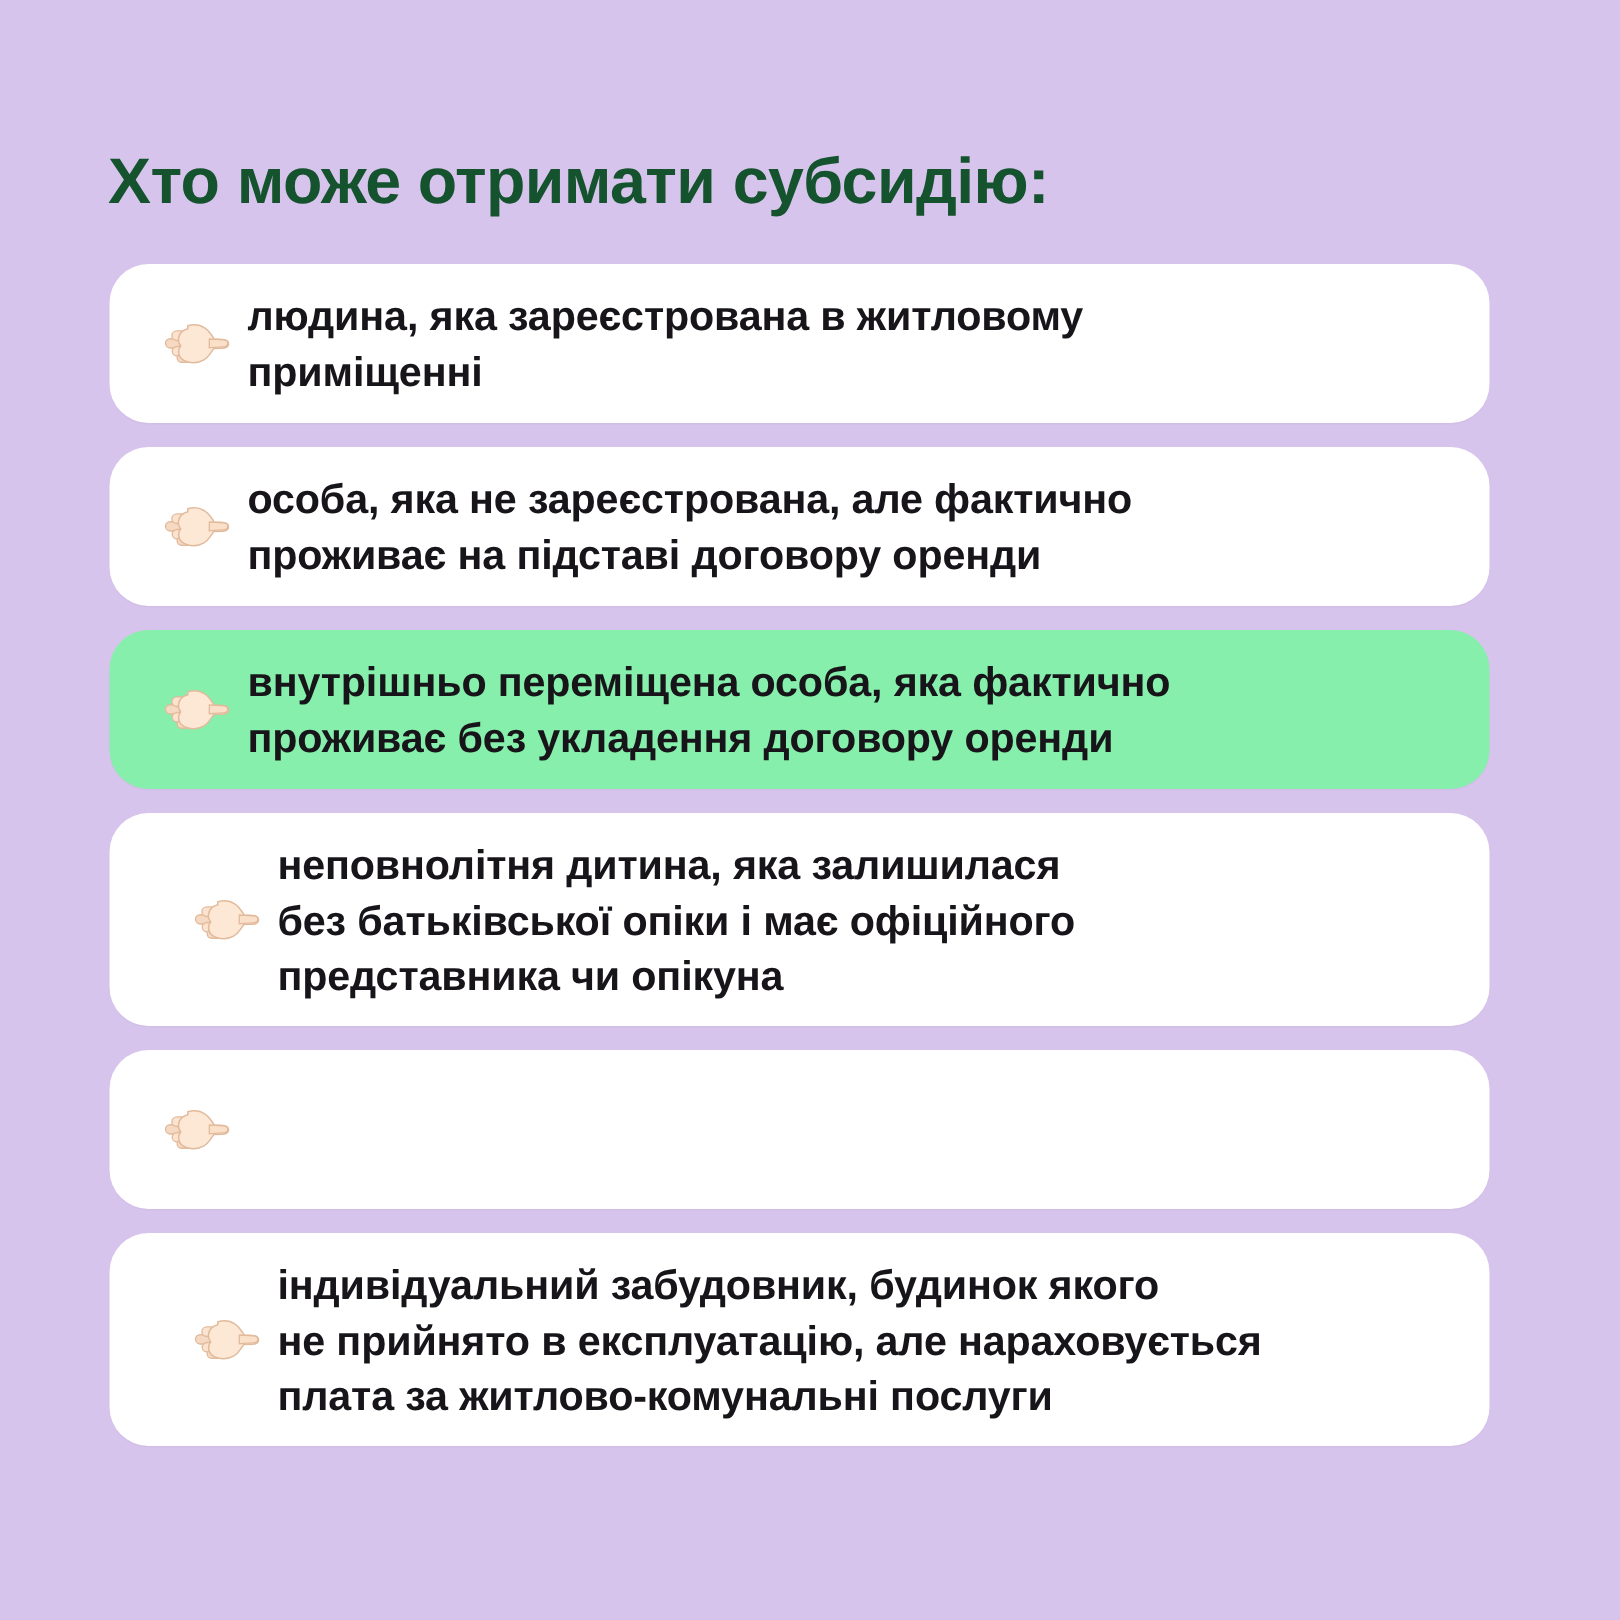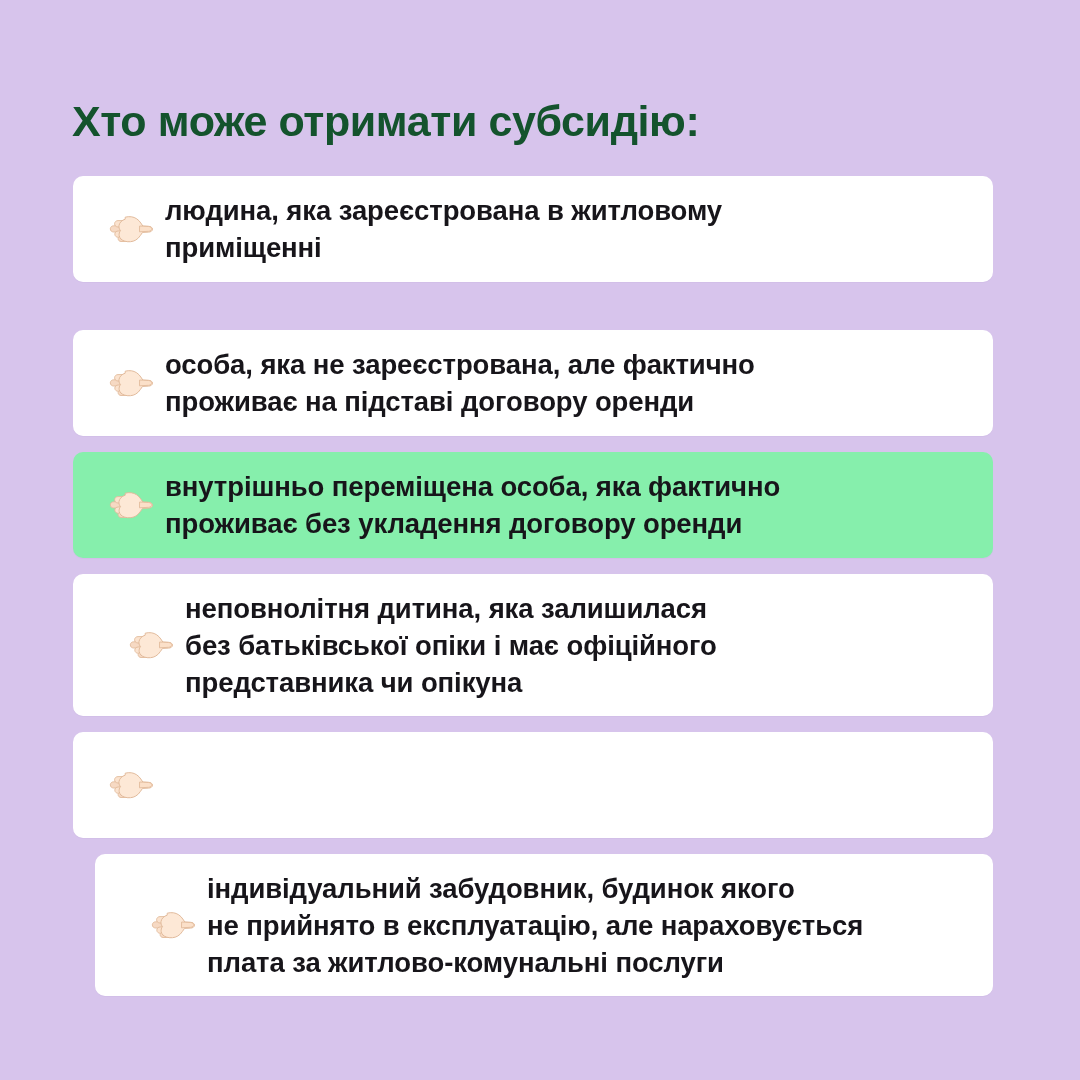--- a/index.html
+++ b/index.html
@@ -39,21 +39,21 @@
     left: 73px;
     top: 176px;
     width: 920px;
     display: flex;
     flex-direction: column;
     gap: 16px;
   }
   .card {
     position: relative;
     background: #ffffff;
-    border-radius: 10px;
+    border-radius: 26px;
     display: flex;
     flex-direction: row;
     align-items: center;
     box-sizing: border-box;
     padding: 0 28px 0 0;
     box-shadow: 0 1px 0 rgba(120, 95, 160, 0.05);
   }
   .card.lines-2 { min-height: 106px; }
   .card.lines-3 { min-height: 142px; padding-left: 20px; }
   .card-icon {
@@ -96,21 +96,21 @@
           <path d="M9.2 19.0c-1.9 0-3.4 1.4-3.4 3.1 0 1.8 1.5 3.2 3.4 3.2h8.0v-6.3z" fill="#fbe3cf" stroke="#e2bb9c" stroke-width="0.9"></path>
           <path d="M12.0 24.0c-1.6 0-2.9 1.2-2.9 2.7s1.3 2.8 2.9 2.8h7.0v-5.5z" fill="#f6d9c3" stroke="#e2bb9c" stroke-width="0.9"></path>
           <path d="M16.2 5.2c4.0-1.1 8.3-0.6 11.5 1.6 1.7 1.1 3.0 2.6 4.1 4.2l2.0 3.0 5.8 0.3c2.2 0.1 3.9 1.3 3.9 2.9 0 1.6-1.7 2.8-3.9 2.9l-6.1 0.3-2.2 3.2c-1.2 1.8-2.7 3.4-4.6 4.5-3.2 1.8-7.2 2.1-10.9 1.1-3.2-0.9-5.2-3.0-5.6-5.6-0.3-1.8 0.2-3.6 1.3-5.0-1.2-1.4-1.8-3.2-1.5-5.0 0.4-3.0 2.9-5.5 6.2-6.4z" fill="#fde8d6" stroke="#e2bb9c" stroke-width="1"></path>
           <path d="M30.6 14.0l3.6 0.2 5.4 0.3c1.9 0.1 3.3 1.1 3.3 2.4 0 1.3-1.4 2.3-3.3 2.4l-5.6 0.3-3.5 0.2z" fill="#fbe0c9" stroke="#e2bb9c" stroke-width="0.9"></path>
         </g>
       </svg>
     </span>
     <span class="card-text" style="color: rgb(23, 21, 26);">людина, яка зареєстрована в житловому
 приміщенні</span>
   </div>
-      <div class="card lines-2" style="background: rgb(255, 255, 255); margin-top: 32px;">
+      <div class="card lines-2" style="background: rgb(255, 255, 255);">
     <span class="card-icon">
       <svg width="44" height="34" viewBox="0 0 44 34" aria-hidden="true">
         <g>
           <path d="M4.5 13.8c-1.8 0-3.2 1.4-3.2 3.1 0 1.7 1.4 3.1 3.2 3.1h6.6v-6.2z" fill="#f6d9c3" stroke="#e2bb9c" stroke-width="0.9"></path>
           <path d="M9.0 8.6c-1.9 0-3.4 1.4-3.4 3.2 0 1.8 1.5 3.2 3.4 3.2h8.2V8.6z" fill="#fbe3cf" stroke="#e2bb9c" stroke-width="0.9"></path>
           <path d="M9.2 19.0c-1.9 0-3.4 1.4-3.4 3.1 0 1.8 1.5 3.2 3.4 3.2h8.0v-6.3z" fill="#fbe3cf" stroke="#e2bb9c" stroke-width="0.9"></path>
           <path d="M12.0 24.0c-1.6 0-2.9 1.2-2.9 2.7s1.3 2.8 2.9 2.8h7.0v-5.5z" fill="#f6d9c3" stroke="#e2bb9c" stroke-width="0.9"></path>
           <path d="M16.2 5.2c4.0-1.1 8.3-0.6 11.5 1.6 1.7 1.1 3.0 2.6 4.1 4.2l2.0 3.0 5.8 0.3c2.2 0.1 3.9 1.3 3.9 2.9 0 1.6-1.7 2.8-3.9 2.9l-6.1 0.3-2.2 3.2c-1.2 1.8-2.7 3.4-4.6 4.5-3.2 1.8-7.2 2.1-10.9 1.1-3.2-0.9-5.2-3.0-5.6-5.6-0.3-1.8 0.2-3.6 1.3-5.0-1.2-1.4-1.8-3.2-1.5-5.0 0.4-3.0 2.9-5.5 6.2-6.4z" fill="#fde8d6" stroke="#e2bb9c" stroke-width="1"></path>
           <path d="M30.6 14.0l3.6 0.2 5.4 0.3c1.9 0.1 3.3 1.1 3.3 2.4 0 1.3-1.4 2.3-3.3 2.4l-5.6 0.3-3.5 0.2z" fill="#fbe0c9" stroke="#e2bb9c" stroke-width="0.9"></path>
         </g>
@@ -159,21 +159,21 @@
           <path d="M4.5 13.8c-1.8 0-3.2 1.4-3.2 3.1 0 1.7 1.4 3.1 3.2 3.1h6.6v-6.2z" fill="#f6d9c3" stroke="#e2bb9c" stroke-width="0.9"></path>
           <path d="M9.0 8.6c-1.9 0-3.4 1.4-3.4 3.2 0 1.8 1.5 3.2 3.4 3.2h8.2V8.6z" fill="#fbe3cf" stroke="#e2bb9c" stroke-width="0.9"></path>
           <path d="M9.2 19.0c-1.9 0-3.4 1.4-3.4 3.1 0 1.8 1.5 3.2 3.4 3.2h8.0v-6.3z" fill="#fbe3cf" stroke="#e2bb9c" stroke-width="0.9"></path>
           <path d="M12.0 24.0c-1.6 0-2.9 1.2-2.9 2.7s1.3 2.8 2.9 2.8h7.0v-5.5z" fill="#f6d9c3" stroke="#e2bb9c" stroke-width="0.9"></path>
           <path d="M16.2 5.2c4.0-1.1 8.3-0.6 11.5 1.6 1.7 1.1 3.0 2.6 4.1 4.2l2.0 3.0 5.8 0.3c2.2 0.1 3.9 1.3 3.9 2.9 0 1.6-1.7 2.8-3.9 2.9l-6.1 0.3-2.2 3.2c-1.2 1.8-2.7 3.4-4.6 4.5-3.2 1.8-7.2 2.1-10.9 1.1-3.2-0.9-5.2-3.0-5.6-5.6-0.3-1.8 0.2-3.6 1.3-5.0-1.2-1.4-1.8-3.2-1.5-5.0 0.4-3.0 2.9-5.5 6.2-6.4z" fill="#fde8d6" stroke="#e2bb9c" stroke-width="1"></path>
           <path d="M30.6 14.0l3.6 0.2 5.4 0.3c1.9 0.1 3.3 1.1 3.3 2.4 0 1.3-1.4 2.3-3.3 2.4l-5.6 0.3-3.5 0.2z" fill="#fbe0c9" stroke="#e2bb9c" stroke-width="0.9"></path>
         </g>
       </svg>
     </span>
   </div>
-      <div class="card lines-3" style="background: rgb(255, 255, 255); margin-left: 22px;">
+      <div class="card lines-3" style="background: rgb(255, 255, 255);">
     <span class="card-icon">
       <svg width="44" height="34" viewBox="0 0 44 34" aria-hidden="true">
         <g>
           <path d="M4.5 13.8c-1.8 0-3.2 1.4-3.2 3.1 0 1.7 1.4 3.1 3.2 3.1h6.6v-6.2z" fill="#f6d9c3" stroke="#e2bb9c" stroke-width="0.9"></path>
           <path d="M9.0 8.6c-1.9 0-3.4 1.4-3.4 3.2 0 1.8 1.5 3.2 3.4 3.2h8.2V8.6z" fill="#fbe3cf" stroke="#e2bb9c" stroke-width="0.9"></path>
           <path d="M9.2 19.0c-1.9 0-3.4 1.4-3.4 3.1 0 1.8 1.5 3.2 3.4 3.2h8.0v-6.3z" fill="#fbe3cf" stroke="#e2bb9c" stroke-width="0.9"></path>
           <path d="M12.0 24.0c-1.6 0-2.9 1.2-2.9 2.7s1.3 2.8 2.9 2.8h7.0v-5.5z" fill="#f6d9c3" stroke="#e2bb9c" stroke-width="0.9"></path>
           <path d="M16.2 5.2c4.0-1.1 8.3-0.6 11.5 1.6 1.7 1.1 3.0 2.6 4.1 4.2l2.0 3.0 5.8 0.3c2.2 0.1 3.9 1.3 3.9 2.9 0 1.6-1.7 2.8-3.9 2.9l-6.1 0.3-2.2 3.2c-1.2 1.8-2.7 3.4-4.6 4.5-3.2 1.8-7.2 2.1-10.9 1.1-3.2-0.9-5.2-3.0-5.6-5.6-0.3-1.8 0.2-3.6 1.3-5.0-1.2-1.4-1.8-3.2-1.5-5.0 0.4-3.0 2.9-5.5 6.2-6.4z" fill="#fde8d6" stroke="#e2bb9c" stroke-width="1"></path>
           <path d="M30.6 14.0l3.6 0.2 5.4 0.3c1.9 0.1 3.3 1.1 3.3 2.4 0 1.3-1.4 2.3-3.3 2.4l-5.6 0.3-3.5 0.2z" fill="#fbe0c9" stroke="#e2bb9c" stroke-width="0.9"></path>
         </g>

